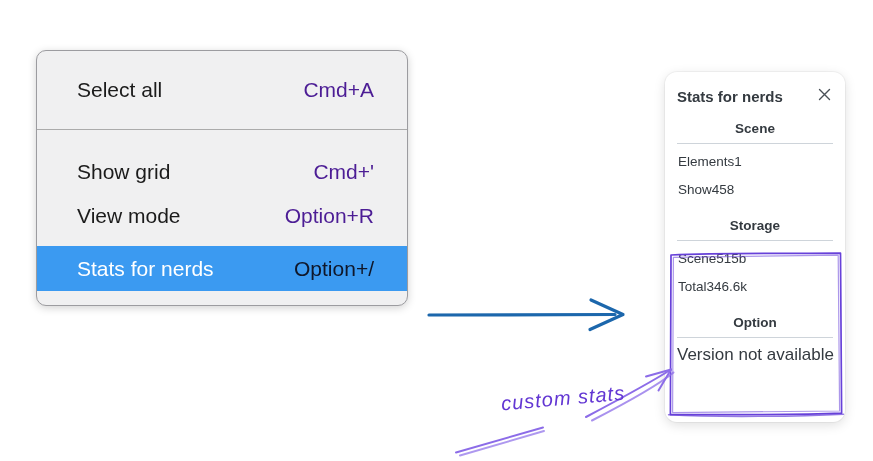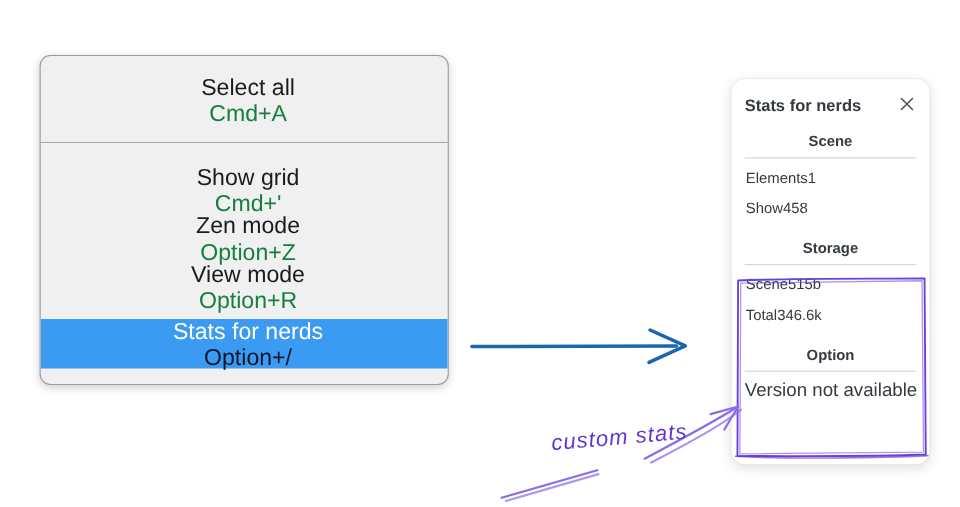--- a/index.html
+++ b/index.html
@@ -21,23 +21,22 @@
   }
   .menu-section-top { padding:17px 0; }
   .menu-section-bottom { padding:20px 0 14px;text-align:center; }
   .menu-sep { border:none; border-top:1.5px solid #ababab; }
   .menu-row {
     height:44px; display:flex; align-items:center;
     justify-content:space-between;
     padding:0 33px 0 40px;
     font-size:21px; color:#1b1b1b;
     cursor:default;
-    flex-direction:column;
   }
-  .menu-row .shortcut { color:#15803d; }
+  .menu-row .shortcut { color:#4c1d95; }
   .menu-row.highlighted {
     height:45px; margin-top:8px;
     background:#3b9af1; color:#ffffff;
   }
   .menu-row.highlighted .shortcut { color:#0f172a; }
 
   
   .panel {
     position:absolute; left:665px; top:72px; width:180px; height:350px;
     background:#ffffff; border-radius:12px;
@@ -90,24 +89,20 @@
       <div class="menu-row">
         <span>Select all</span>
         <span class="shortcut">Cmd+A</span>
       </div>
     </div>
     <hr class="menu-sep">
     <div class="menu-section-bottom">
       <div class="menu-row">
         <span>Show grid</span>
         <span class="shortcut">Cmd+'</span>
-      </div>
-      <div class="menu-row">
-        <span>Zen mode</span>
-        <span class="shortcut">Option+Z</span>
       </div>
       <div class="menu-row">
         <span>View mode</span>
         <span class="shortcut">Option+R</span>
       </div>
       <div class="menu-row highlighted">
         <span>Stats for nerds</span>
         <span class="shortcut">Option+/</span>
       </div>
     </div>

